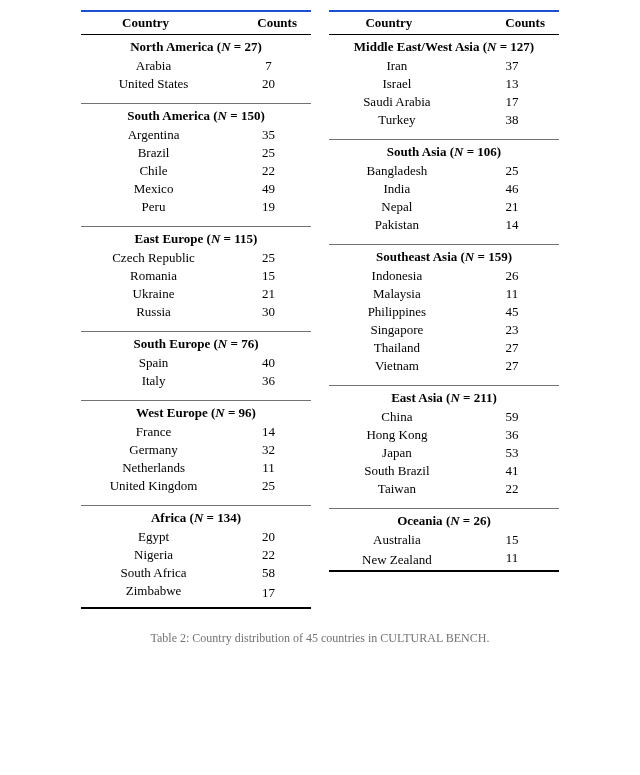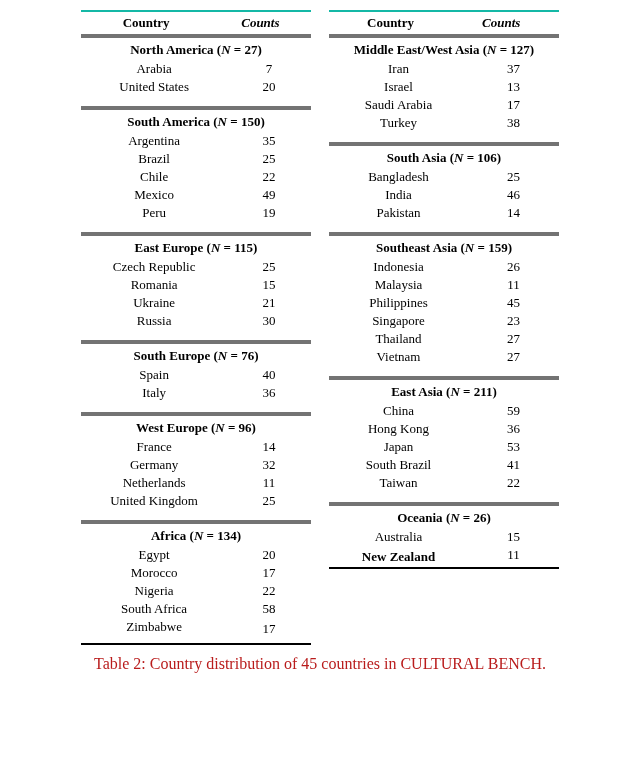--- a/index.html
+++ b/index.html
@@ -22,56 +22,55 @@
       width: 100%;
       justify-content: center;
       align-items: flex-start;
     }
     table {
       border-collapse: collapse;
       min-width: 230px;
     }
     th {
       font-weight: bold;
-      border-top: 2px solid #14b8a6;
+      border-top: 2px solid #1d4ed8;
       border-bottom: 1px solid #000;
       padding: 3px 14px;
       text-align: center;
     }
     th.country-col {
       text-align: center;
       padding-right: 30px;
     }
     th.counts-col {
-      text-align: left;
-      font-style: italic;
+      text-align: right;
     }
     td {
       padding: 1px 14px;
       text-align: center;
     }
     td.country-name {
       text-align: center;
     }
     td.count-val {
       text-align: center;
     }
     .region-row td {
       font-weight: bold;
       text-align: center;
       padding-top: 4px;
       padding-bottom: 2px;
-      border-top: 4px solid #737373;
+      border-top: 1px solid #737373;
     }
     .caption-row {
       text-align: center;
-      font-size: 16px;
-      margin-top: 10px;
+      font-size: 12px;
+      margin-top: 22px;
       width: 100%;
-      color: #b91c1c;
+      color: #737373;
     }
     .last-data-row td {
       padding-bottom: 11px;
     }
   </style>
 </head>
 <body>
 
 <div class="tables-wrapper">
   <div>
@@ -167,24 +166,20 @@
             <td class="count-val">25</td>
           </tr>
           <tr class="region-row">
             <td colspan="2"><strong>Africa</strong> (<em>N</em> = 134)</td>
           </tr>
           <tr>
             <td class="country-name">Egypt</td>
             <td class="count-val">20</td>
           </tr>
           <tr>
-            <td class="country-name">Morocco</td>
-            <td class="count-val">17</td>
-          </tr>
-          <tr>
             <td class="country-name">Nigeria</td>
             <td class="count-val">22</td>
           </tr>
           <tr>
             <td class="country-name">South Africa</td>
             <td class="count-val">58</td>
           </tr>
           <tr class="last-data-row">
             <td class="country-name" style="border-bottom: 2px solid rgb(0, 0, 0); padding-bottom: 8px;">Zimbabwe</td>
             <td class="count-val" style="border-bottom: 2px solid rgb(0, 0, 0); padding-bottom: 4px;">17</td>
@@ -224,20 +219,24 @@
             <td colspan="2"><strong>South Asia</strong> (<em>N</em> = 106)</td>
           </tr>
           <tr>
             <td class="country-name">Bangladesh</td>
             <td class="count-val">25</td>
           </tr>
           <tr>
             <td class="country-name">India</td>
             <td class="count-val">46</td>
           </tr>
+          <tr>
+            <td class="country-name">Nepal</td>
+            <td class="count-val">21</td>
+          </tr>
           <tr class="last-data-row">
             <td class="country-name">Pakistan</td>
             <td class="count-val">14</td>
           </tr>
           <tr class="region-row">
             <td colspan="2"><strong>Southeast Asia</strong> (<em>N</em> = 159)</td>
           </tr>
           <tr>
             <td class="country-name">Indonesia</td>
             <td class="count-val">26</td>
@@ -286,20 +285,20 @@
             <td class="count-val">22</td>
           </tr>
           <tr class="region-row">
             <td colspan="2"><strong>Oceania</strong> (<em>N</em> = 26)</td>
           </tr>
           <tr>
             <td class="country-name">Australia</td>
             <td class="count-val">15</td>
           </tr>
           <tr class="last-data-row">
-            <td class="country-name" style="border-bottom: 2px solid rgb(0, 0, 0); padding-bottom: 0; font-weight: bold;">New Zealand</td>
+            <td class="country-name" style="border-bottom: 2px solid rgb(0, 0, 0); padding-bottom: 0;">New Zealand</td>
             <td class="count-val" style="border-bottom: 2px solid rgb(0, 0, 0); padding-bottom: 4px;">11</td>
           </tr>
         </tbody>
     </table>
   </div>
 </div>
 <div class="caption-row">Table 2: Country distribution of 45 countries in CULTURAL BENCH.</div>
 
 </body></html>

